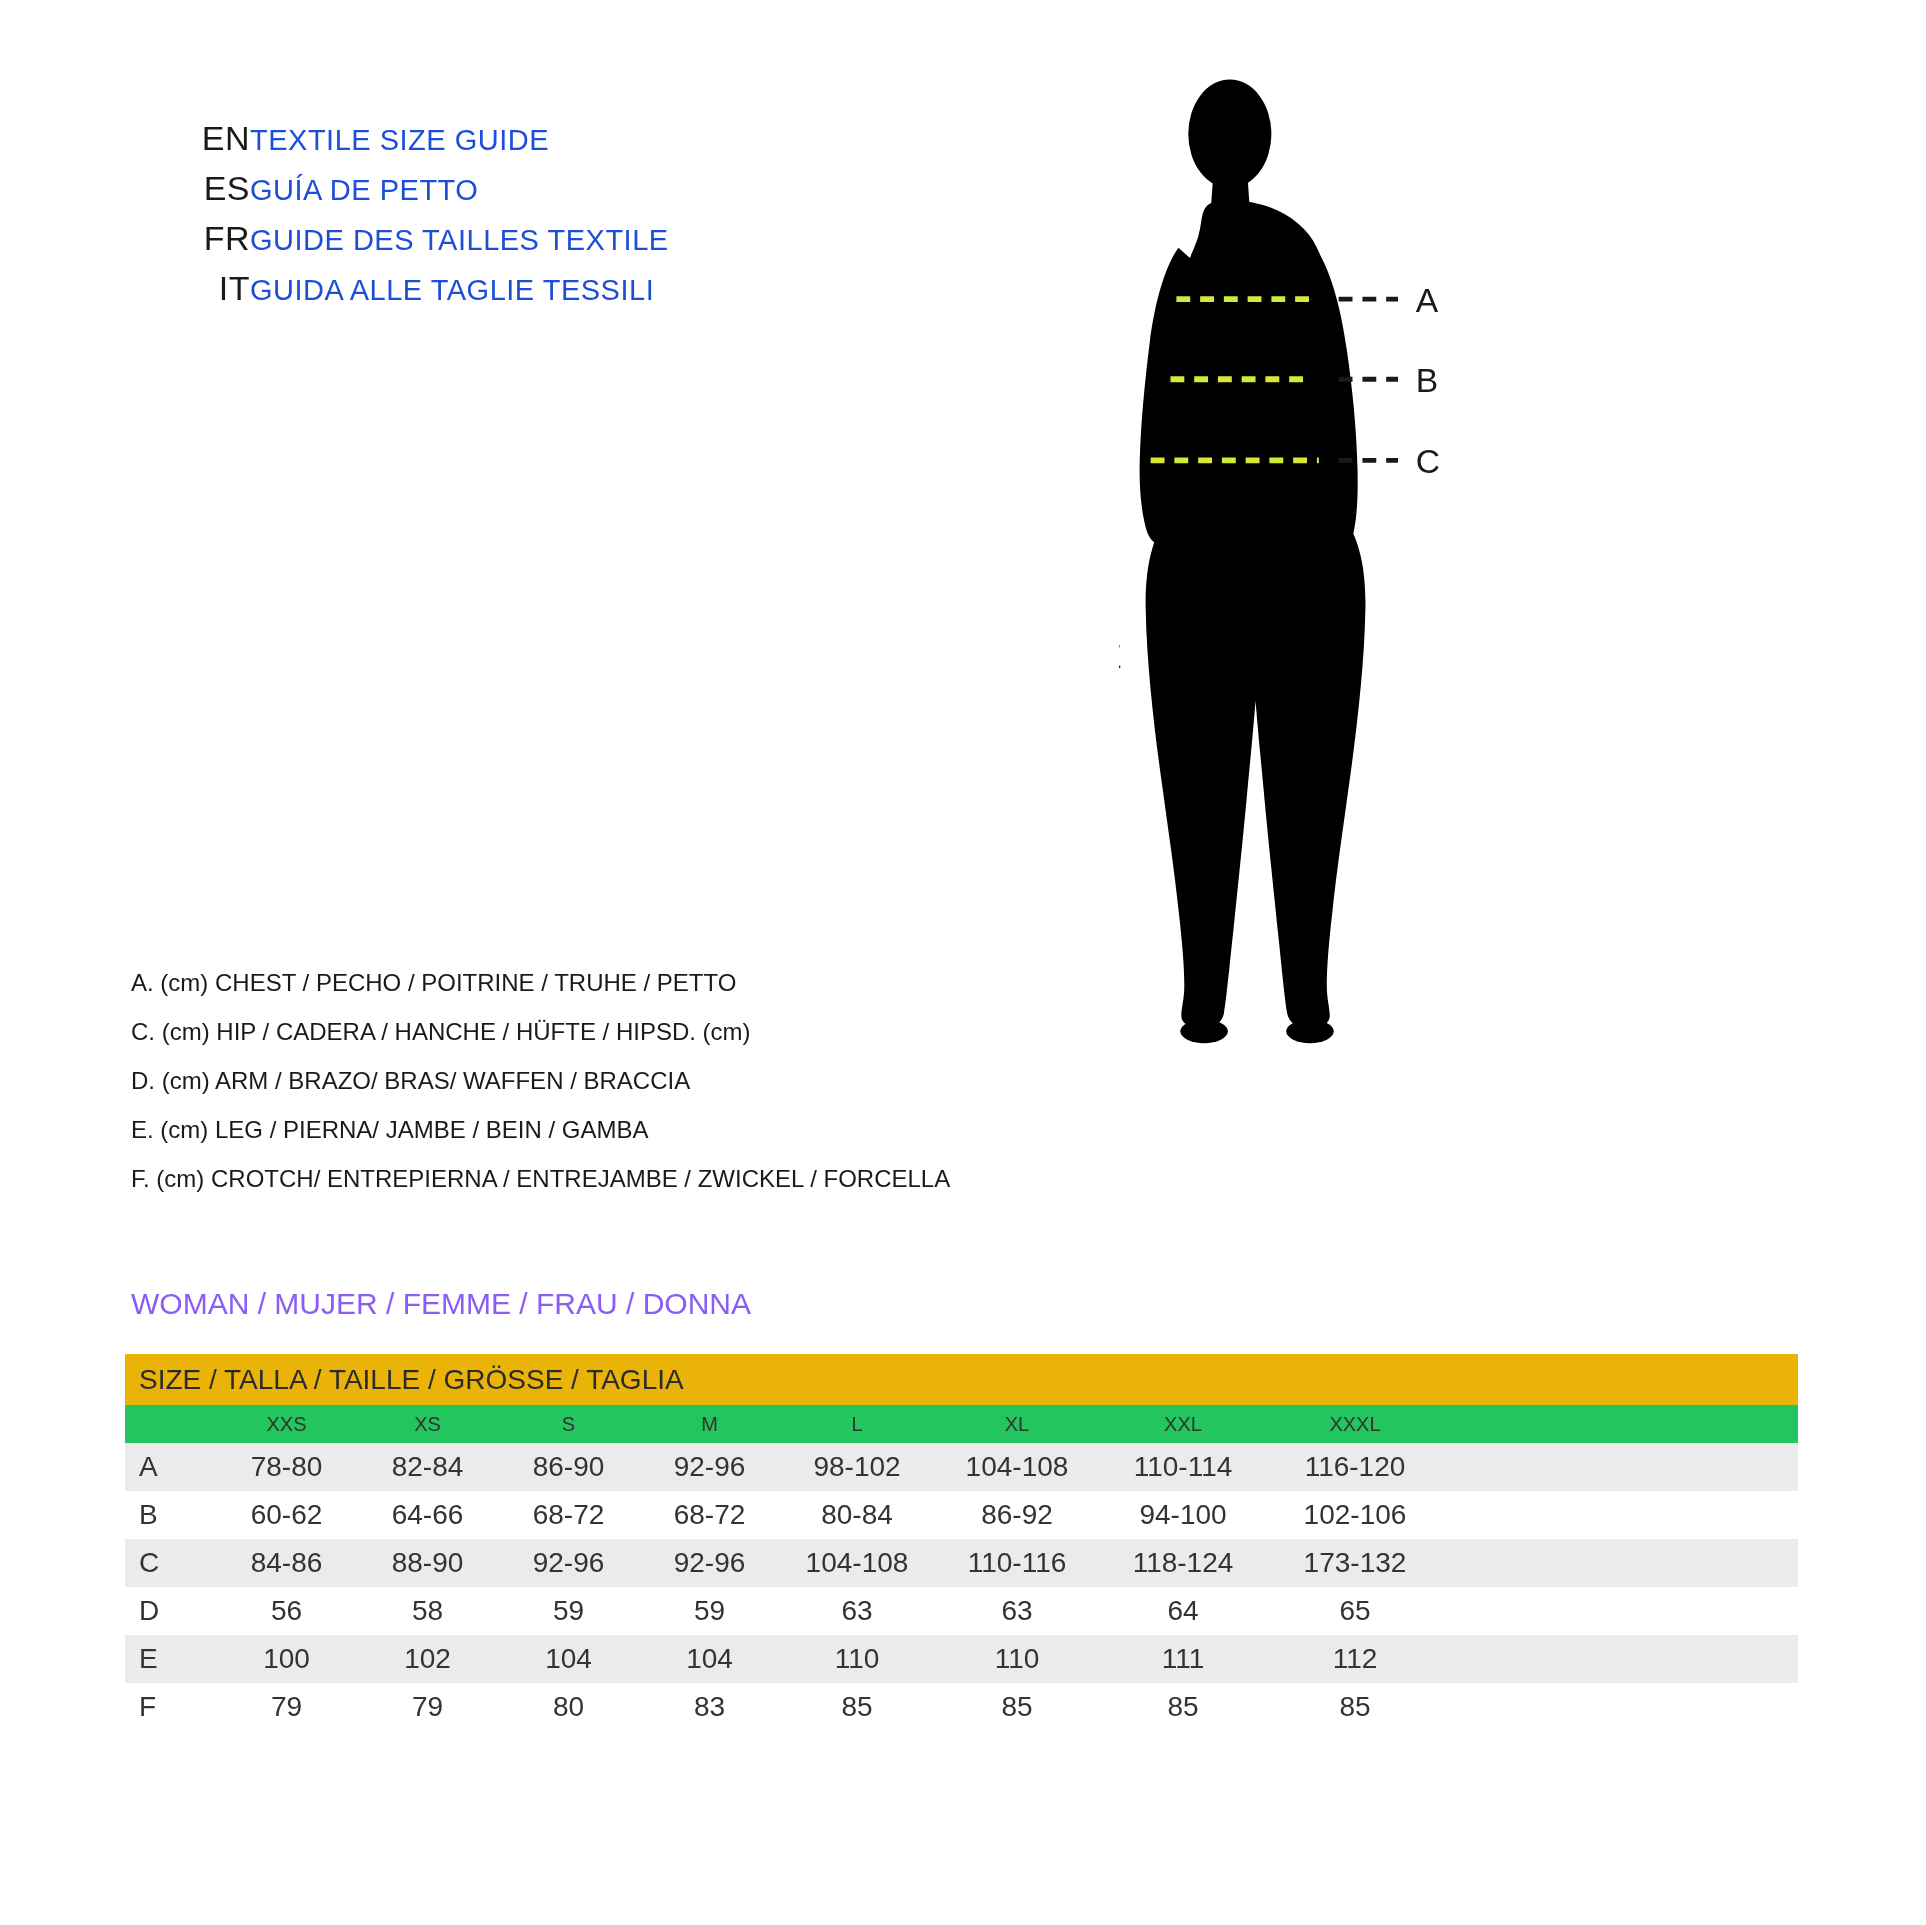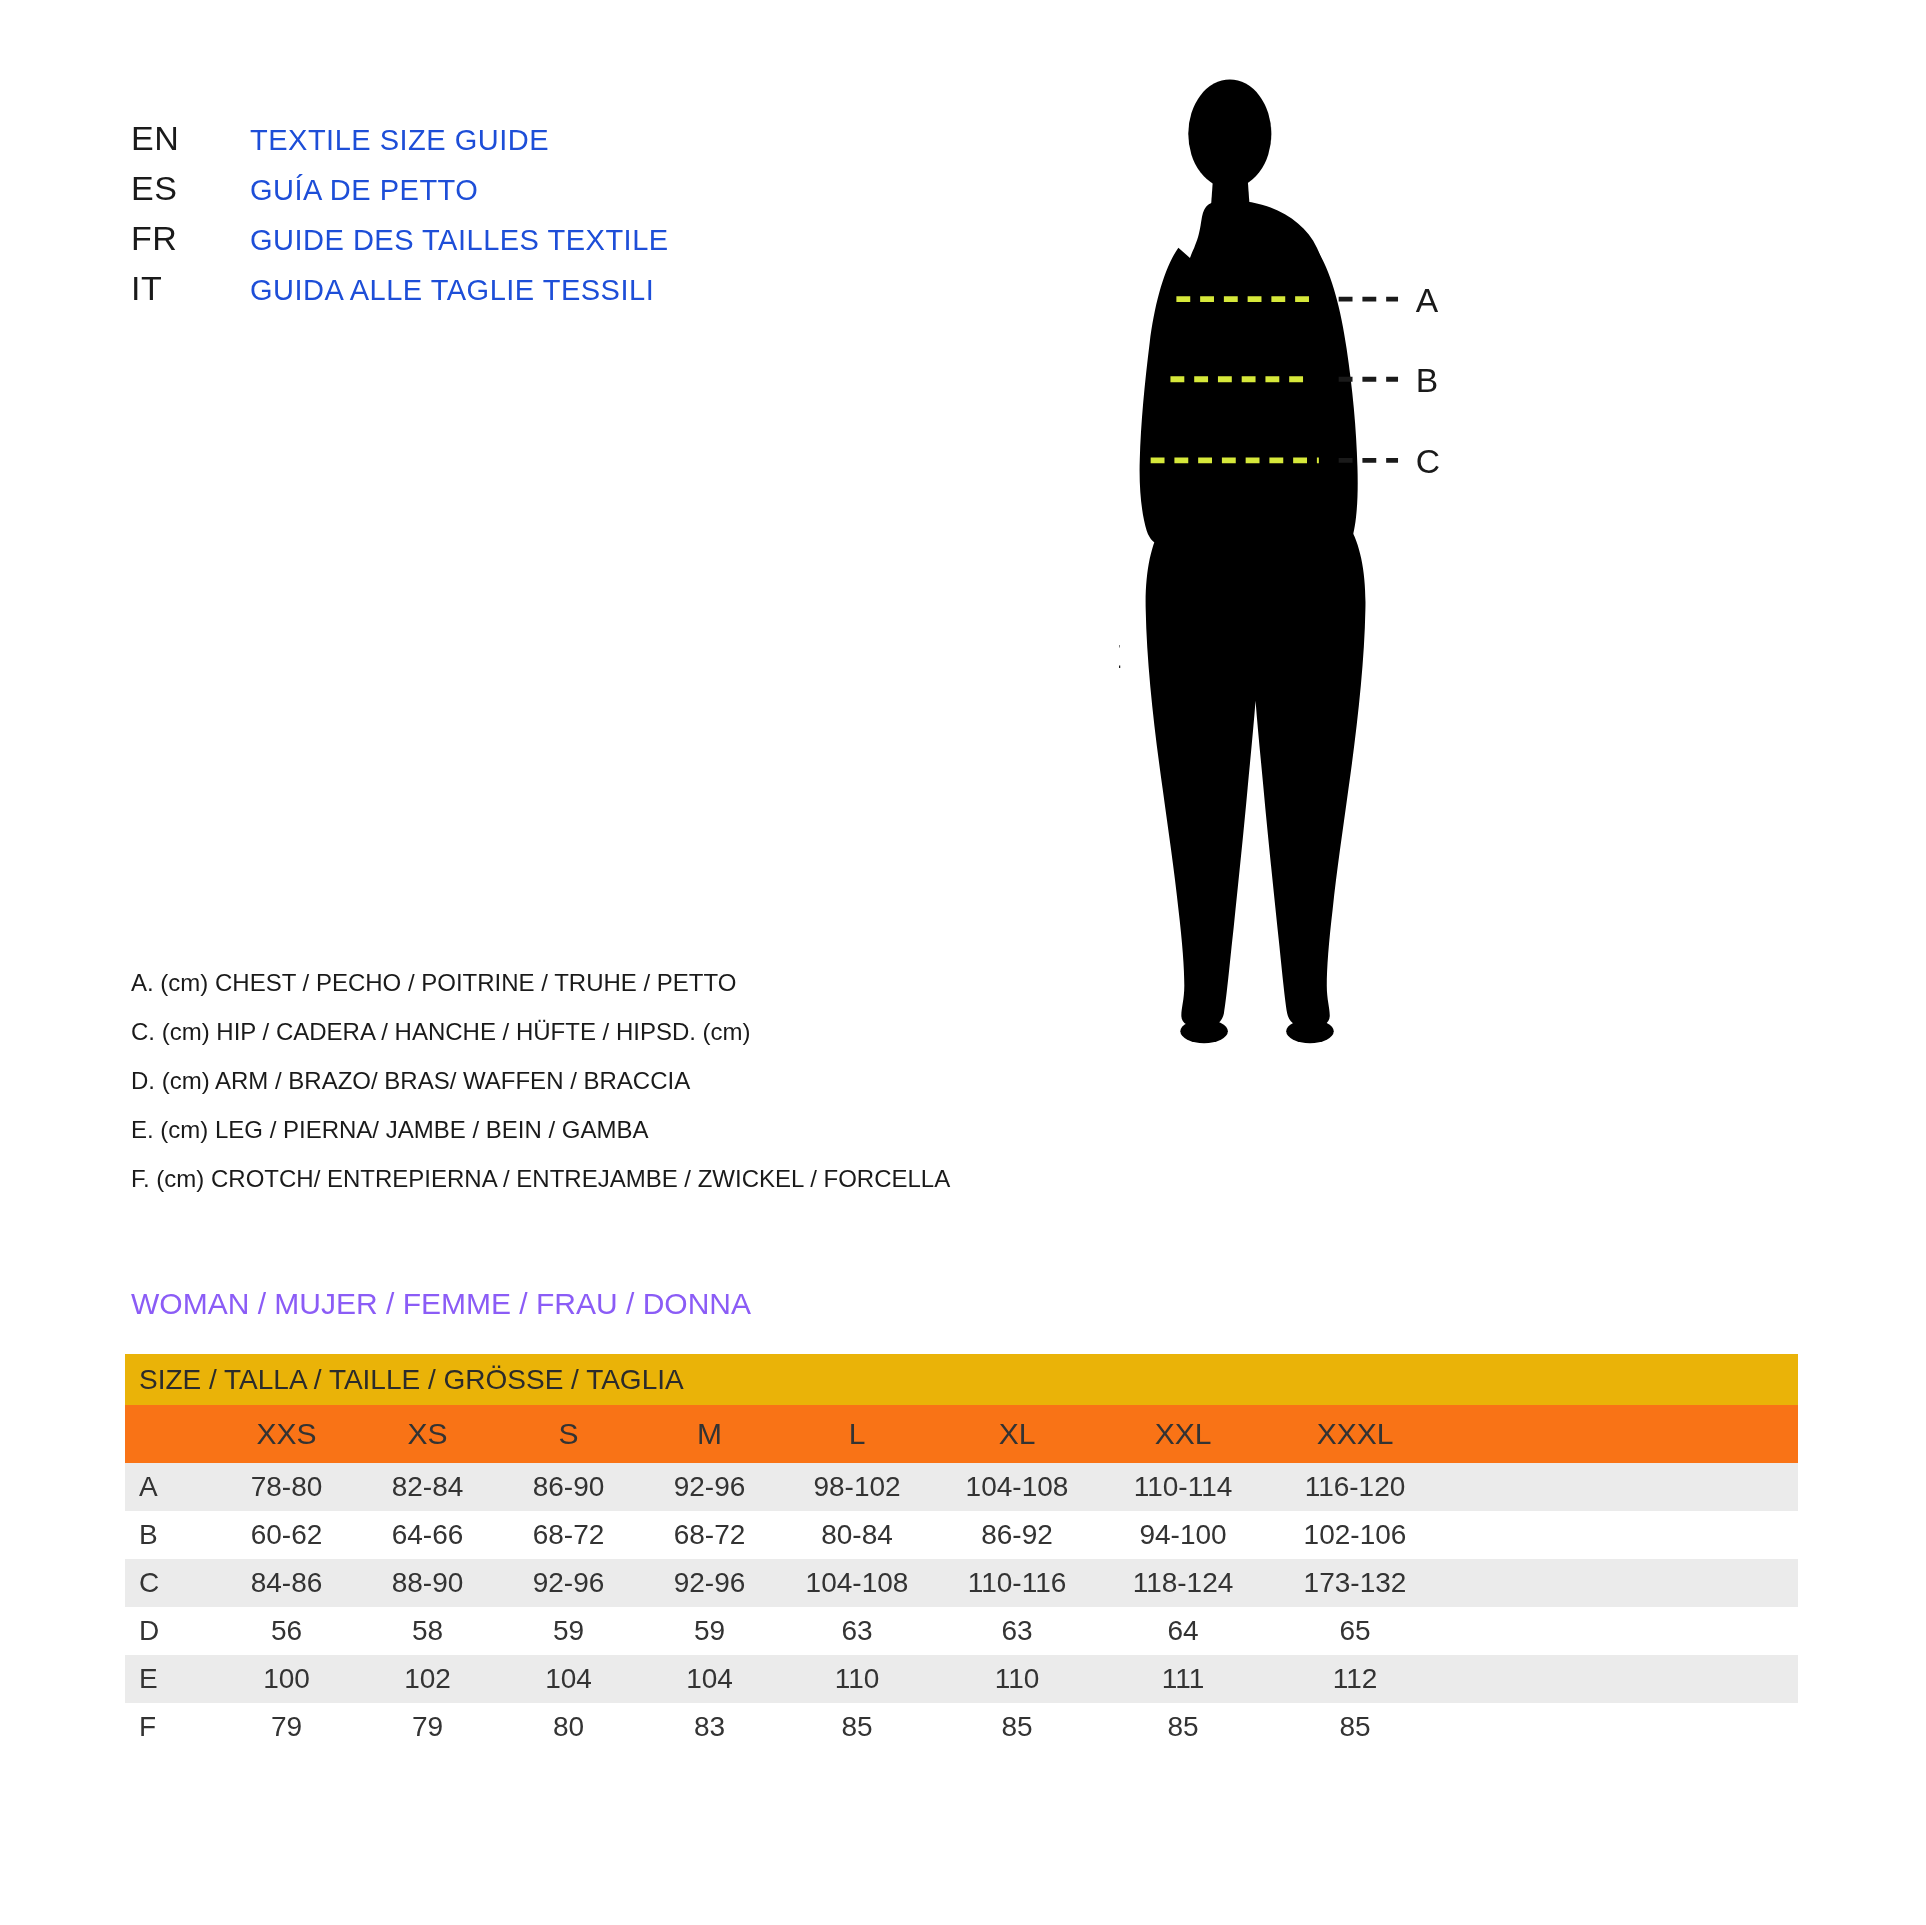--- a/index.html
+++ b/index.html
@@ -19,20 +19,21 @@
   
   #title-block {
     position: absolute;
     left: 131px;
     top: 119px;
   }
   .title-row {
     display: flex;
     align-items: baseline;
     height: 50px;
+    text-align: right;
   }
   .title-lang {
     width: 119px;
     font-size: 34px;
     letter-spacing: 0.5px;
     color: #1a1a1a;
   }
   .title-text {
     font-size: 29px;
     letter-spacing: 0.5px;
@@ -82,25 +83,25 @@
   }
   #size-table .hdr-band td {
     background: #eab308;
     text-align: left;
     padding-left: 14px;
     height: 51px;
     font-size: 28px;
     color: #2b2b2b;
   }
   #size-table .col-head td {
-    background: #f97316;
+    background: #22c55e;
     text-align: center;
-    font-size: 30px;
+    font-size: 20px;
     color: #333333;
-    height: 58px;
+    height: 38px;
   }
   #size-table tbody tr.row-shade td {
     background: #ebebeb;
   }
   #size-table tbody tr.row-plain td {
     background: #ffffff;
   }
   #size-table td.rowlabel {
     text-align: left;
     padding-left: 14px;

